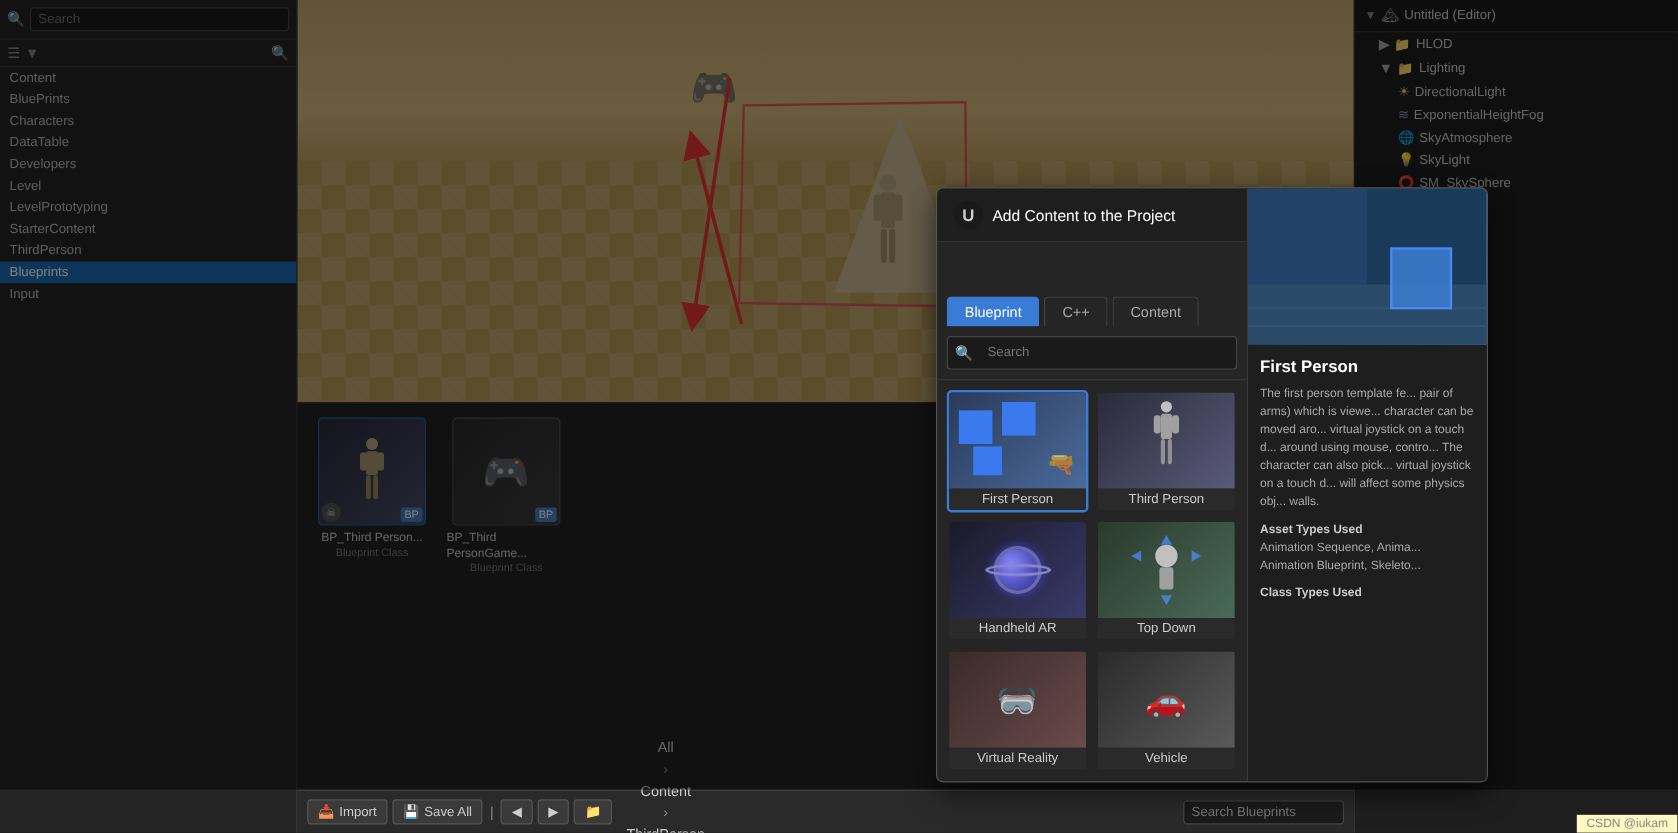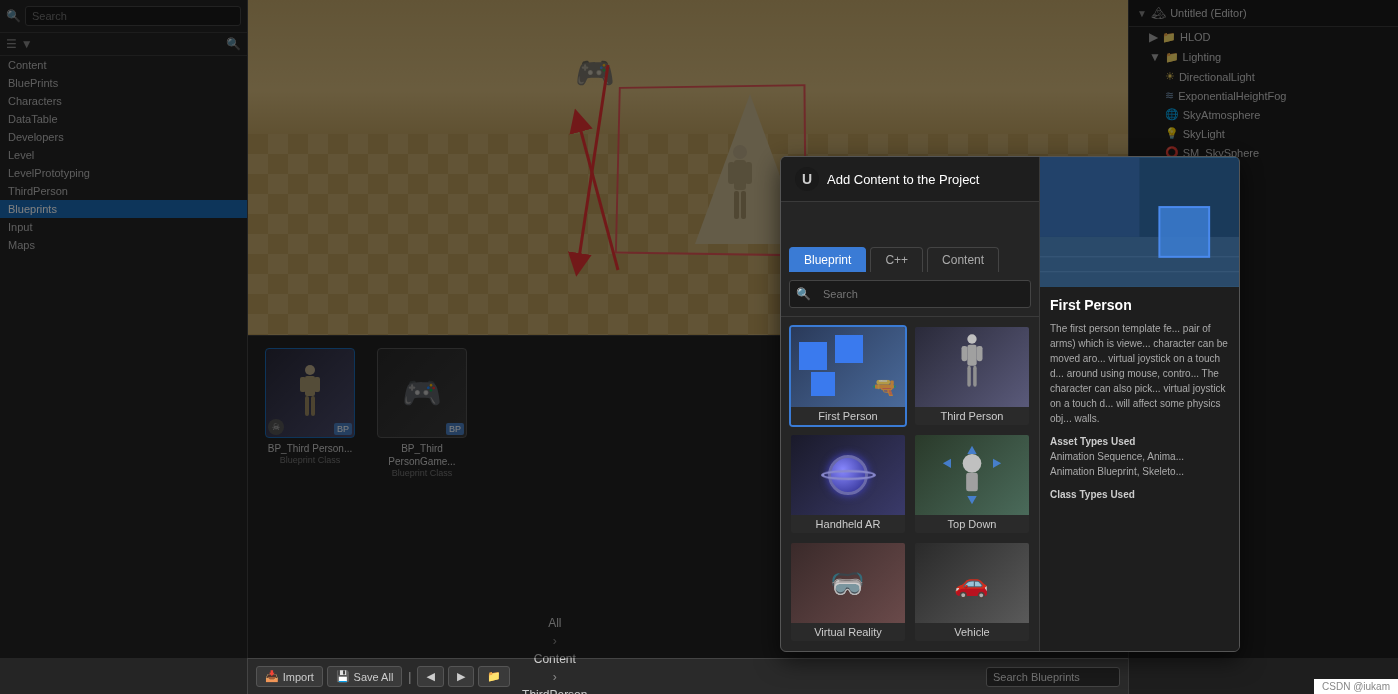--- a/index.html
+++ b/index.html
@@ -91,21 +91,21 @@
     .file-thumb {
       width: 90px; height: 90px; background: #2d2d2d;
       border: 1px solid #555; border-radius: 4px;
       display: flex; align-items: center; justify-content: center;
       overflow: hidden; position: relative;
     }
 
     .file-thumb.selected { border-color: #1a6bb5; }
 
     .file-label {
-      margin-top: 4px; font-size: 10px; color: #ccc; text-align: center;
+      margin-top: 4px; font-size: 10px; color: #ccc; text-align: left;
       line-height: 1.3;
     }
 
     .file-type-badge {
       position: absolute; bottom: 2px; right: 2px;
       background: #4a7fc1; color: #fff; font-size: 9px;
       padding: 1px 3px; border-radius: 2px;
     }
 
     
@@ -217,21 +217,21 @@
 
     .desc-content { padding: 10px; overflow-y: auto; }
 
     .desc-title { font-size: 14px; color: #fff; font-weight: bold; margin-bottom: 8px; }
     .desc-text { font-size: 10px; color: #aaa; line-height: 1.5; margin-bottom: 8px; }
 
     
     .bottom-status {
       position: absolute; bottom: 0; right: 0;
       padding: 2px 8px; font-size: 10px; color: #888;
-      background: #ffffff;
+      background: #fef9c3;
     }
 
     
     .fp-box1 { position: absolute; left: 8px; top: 15px; width: 28px; height: 28px; background: #3a7aee; }
     .fp-box2 { position: absolute; left: 44px; top: 8px; width: 28px; height: 28px; background: #3a7aee; }
     .fp-box3 { position: absolute; left: 20px; top: 45px; width: 24px; height: 24px; background: #3a7aee; }
 
     
     .char-svg { opacity: 0.85; }
   </style>
@@ -266,30 +266,30 @@
       <div class="sidebar-item">
         <span>Developers</span>
       </div>
       <div class="sidebar-item">
         <span>Level</span>
       </div>
       <div class="sidebar-item">
         <span>LevelPrototyping</span>
       </div>
       <div class="sidebar-item">
+        <span>StarterContent</span>
+      </div>
+      <div class="sidebar-item">
         <span>ThirdPerson</span>
       </div>
       <div class="sidebar-item active">
         <span>Blueprints</span>
       </div>
       <div class="sidebar-item">
         <span>Input</span>
-      </div>
-      <div class="sidebar-item">
-        <span>Maps</span>
       </div>
     </div>
   </div>
 
   <div style="flex:1; display:flex; flex-direction:column; position:relative;">
 
     <div class="viewport" style="flex:1; position:relative;">
       <div class="viewport-sky"></div>
       <div class="viewport-ground"></div>
 

